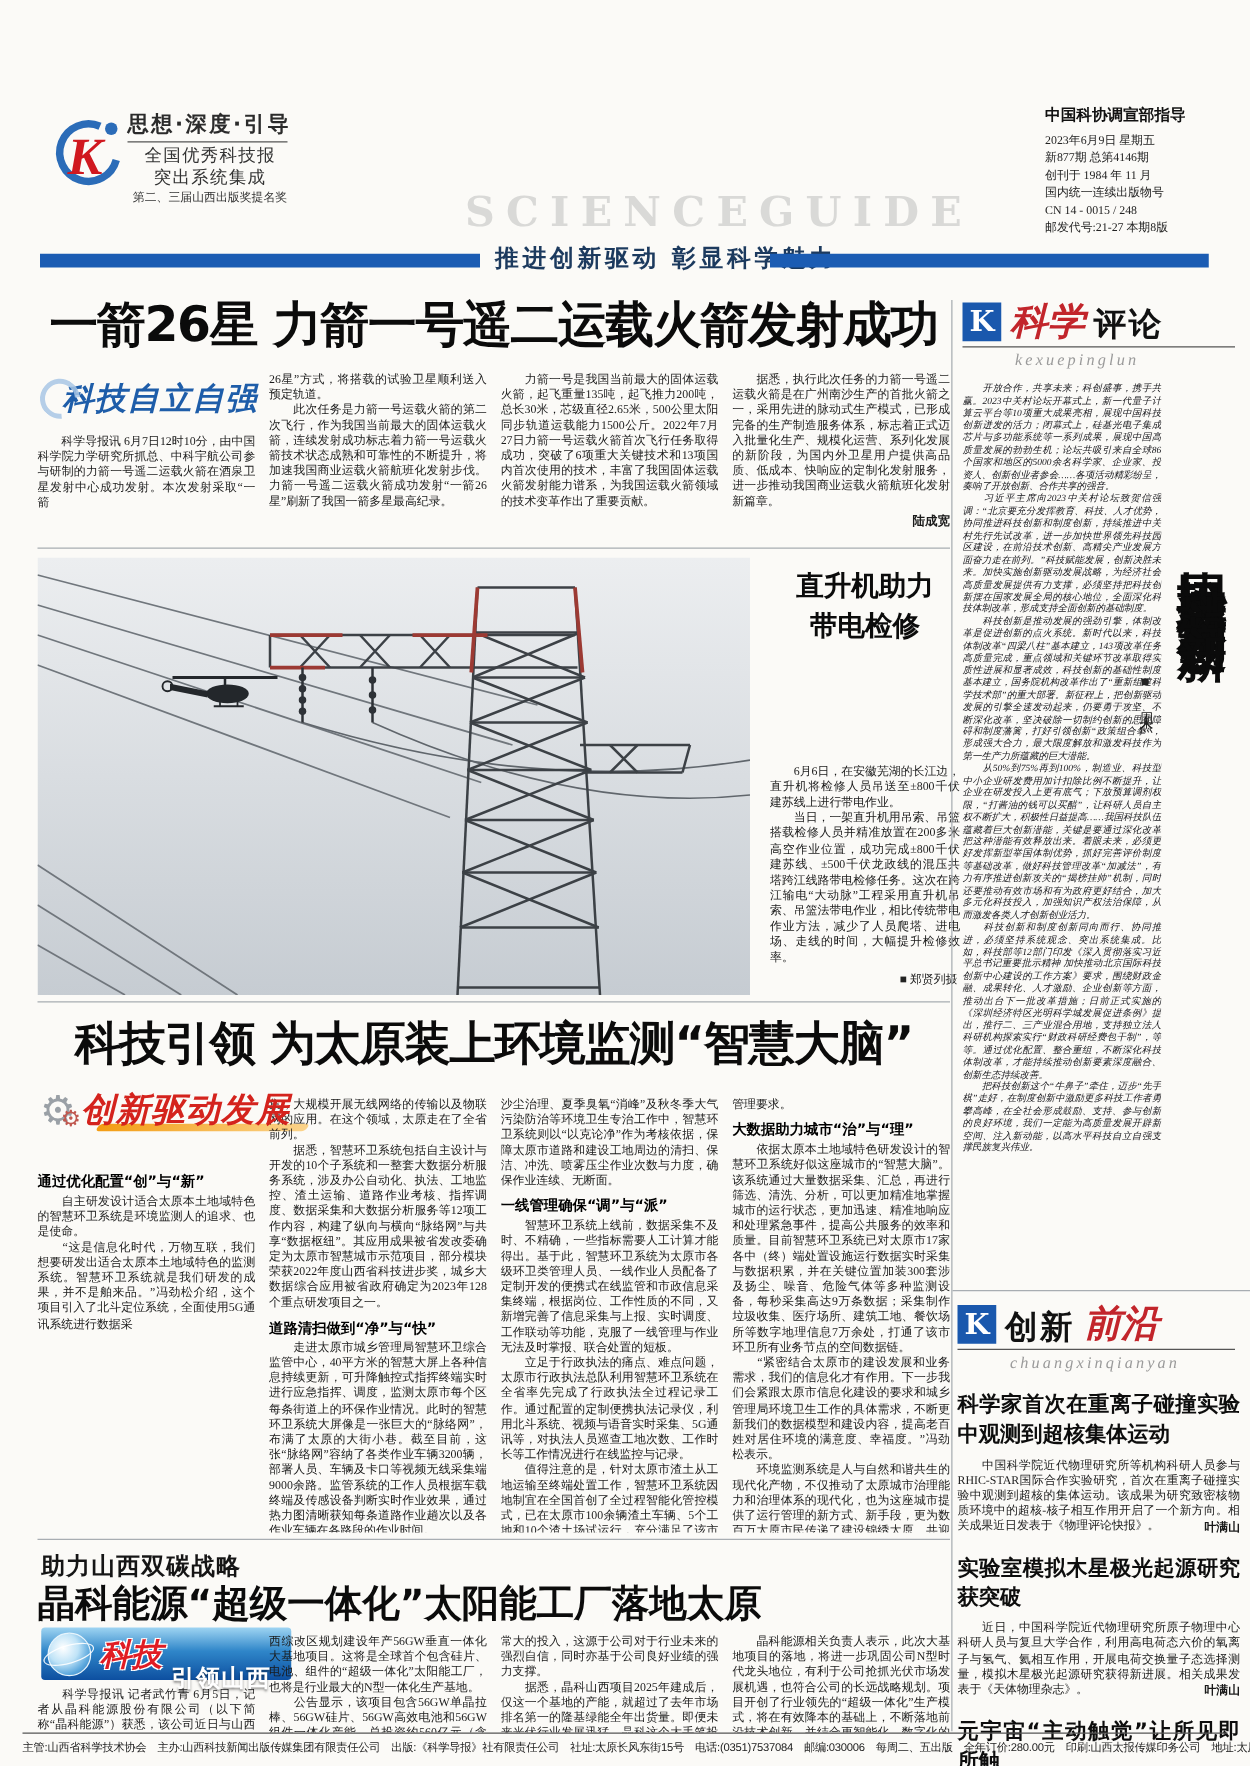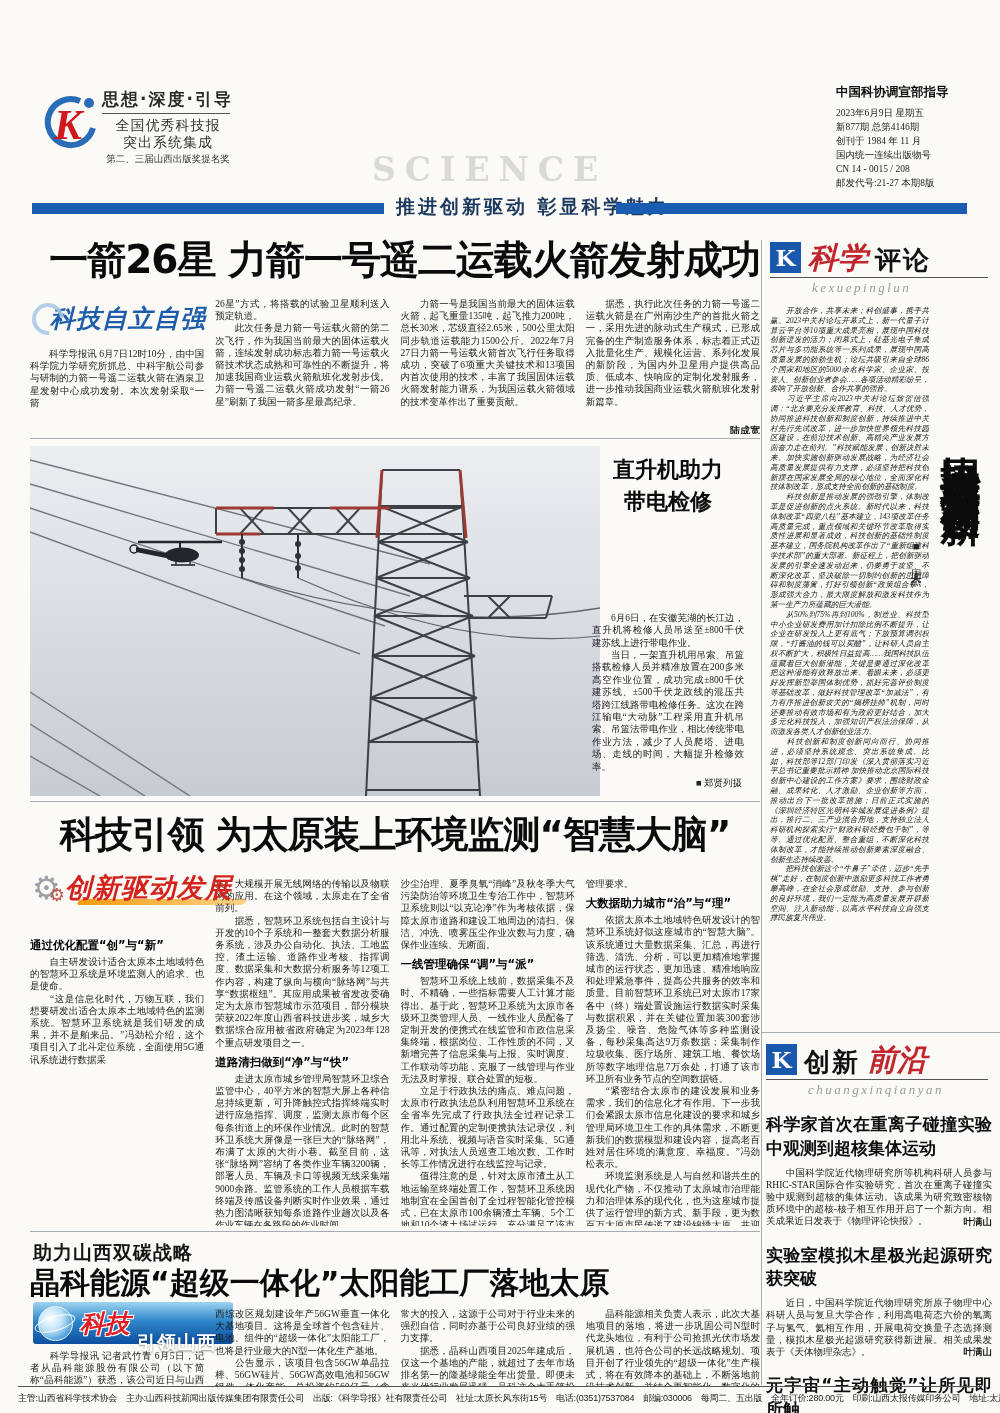--- a/index.html
+++ b/index.html
@@ -21,21 +21,21 @@
   #slogan{font:700 19px "DejaVu Sans",sans-serif;color:#1c3a5e;letter-spacing:3px;}
   
   .headline{font-family:"DejaVu Sans",sans-serif;font-weight:900;color:#0b0b0b;
             text-align:center;white-space:nowrap;}
   
   .cols{position:absolute;display:flex;gap:11px;overflow:hidden;}
   .col{flex:1;overflow:hidden;}
   .story-body{font-size:9.5px;line-height:12.2px;color:#1a1a1a;}
   .paras{white-space:pre-line;text-align:justify;}
   .subhead{font:700 11.5px "DejaVu Sans",sans-serif;color:#000;margin:6px 0 3px;}
-  .byline{text-align:right;font:700 10px "DejaVu Sans",sans-serif;margin-top:16px;}
+  .byline{text-align:right;font:700 10px "DejaVu Sans",sans-serif;margin-top:2px;}
   
   #badge-rocket{position:absolute;display:flex;align-items:center;
     font:italic 700 25px "DejaVu Serif",serif;color:#1e5da9;letter-spacing:1px;}
   .swirl{width:24px;height:24px;border:4px solid #a9c7e6;border-right-color:transparent;
     border-radius:50%;margin-right:-14px;transform:rotate(40deg);opacity:.85;}
   #badge-drive{position:absolute;display:flex;align-items:center;}
   #badge-drive .txt{font:italic 900 27px "DejaVu Sans",sans-serif;color:#d4231d;
     letter-spacing:1px;position:relative;z-index:1;}
   #badge-drive .gear{font-size:32px;color:#9aa0a6;margin-right:2px;line-height:1;}
   #badge-drive .gear2{font-size:18px;color:#c0584f;margin:14px 0 0 -14px;line-height:1;}
@@ -101,37 +101,38 @@
   <div class="abs" style="left:102px;top:88px;" id="tagline">思想·深度·引导</div>
   <div class="rule" style="left:102px;top:113px;width:128px;height:1px;background:#555;"></div>
   <div class="abs" style="left:88px;top:117px;width:160px;">
     <div class="honor">全国优秀科技报</div>
     <div class="honor">突出系统集成</div>
     <div class="honor small">第二、三届山西出版奖提名奖</div>
   </div>
 
   <div class="abs" id="title-en" style="left:372px;top:150px;width:372px;">
     <span>SCIENCE</span>
+    <span>GUIDE</span>
   </div>
 
   <div class="abs" style="left:836px;top:84px;width:156px;">
     <div id="guidance">中国科协调宣部指导</div>
     <div class="publine">2023年6月9日 星期五</div>
     <div class="publine">新877期 总第4146期</div>
     <div class="publine">创刊于 1984 年 11 月</div>
     <div class="publine">国内统一连续出版物号</div>
-    <div class="publine">CN 14 - 0015 / 208</div>
+    <div class="publine">CN 14 - 0015 / 248</div>
     <div class="publine">邮发代号:21-27 本期8版</div>
   </div>
 
   <div class="bluebar" style="left:32px;top:203px;width:352px;"></div>
   <div class="abs" id="slogan" style="left:396px;top:194px;">推进创新驱动 彰显科学魅力</div>
   <div class="bluebar" style="left:616px;top:203px;width:351px;"></div>
 
-  <div class="abs headline" style="left:30px;top:233px;width:730px;font-size:39px;letter-spacing:-1px;text-align:right;">一箭26星 力箭一号遥二运载火箭发射成功</div>
+  <div class="abs headline" style="left:30px;top:233px;width:730px;font-size:39px;letter-spacing:-1px;">一箭26星 力箭一号遥二运载火箭发射成功</div>
 
   <div id="badge-rocket" style="left:32px;top:302px;">
     <span class="swirl"></span>
     <span>科技自立自强</span>
   </div>
 
   <div class="cols story-body" style="left:30px;top:298px;width:730px;height:136px;">
     <div class="col" style="padding-top:50px;">
       <div class="paras">　　科学导报讯 6月7日12时10分，由中国科学院力学研究所抓总、中科宇航公司参与研制的力箭一号遥二运载火箭在酒泉卫星发射中心成功发射。本次发射采取“一箭</div>
     </div>
@@ -230,21 +231,21 @@
         <ellipse cx="152" cy="109" rx="17" ry="7.5" fill="#23272b"></ellipse>
         <path d="M136,107 L106,101 L106,106 L136,112 Z" fill="#23272b"></path>
         <circle cx="104" cy="103" r="4" fill="none" stroke="#23272b" stroke-width="1.5"></circle>
         <line x1="141" y1="119" x2="165" y2="119" stroke="#23272b" stroke-width="1.6"></line>
         <line x1="146" y1="115" x2="146" y2="119" stroke="#23272b" stroke-width="1.4"></line>
         <line x1="160" y1="115" x2="160" y2="119" stroke="#23272b" stroke-width="1.4"></line>
       </g>
     </svg>
   </div>
 
-  <div class="abs" id="caption-box" style="left:592px;top:446px;width:152px;height:350px;">
+  <div class="abs" id="caption-box" style="left:616px;top:446px;width:152px;height:350px;">
     <div id="caption-title">
       <div>直升机助力</div>
       <div>带电检修</div>
     </div>
     <div style="flex:1;"></div>
     <div id="caption-body" class="paras">　　6月6日，在安徽芜湖的长江边，直升机将检修人员吊送至±800千伏建苏线上进行带电作业。
 　　当日，一架直升机用吊索、吊篮搭载检修人员并精准放置在200多米高空作业位置，成功完成±800千伏建苏线、±500千伏龙政线的混压共塔跨江线路带电检修任务。这次在跨江输电“大动脉”工程采用直升机吊索、吊篮法带电作业，相比传统带电作业方法，减少了人员爬塔、进电场、走线的时间，大幅提升检修效率。</div>
     <div id="caption-credit">■ 郑贤列摄</div>
   </div>
 

